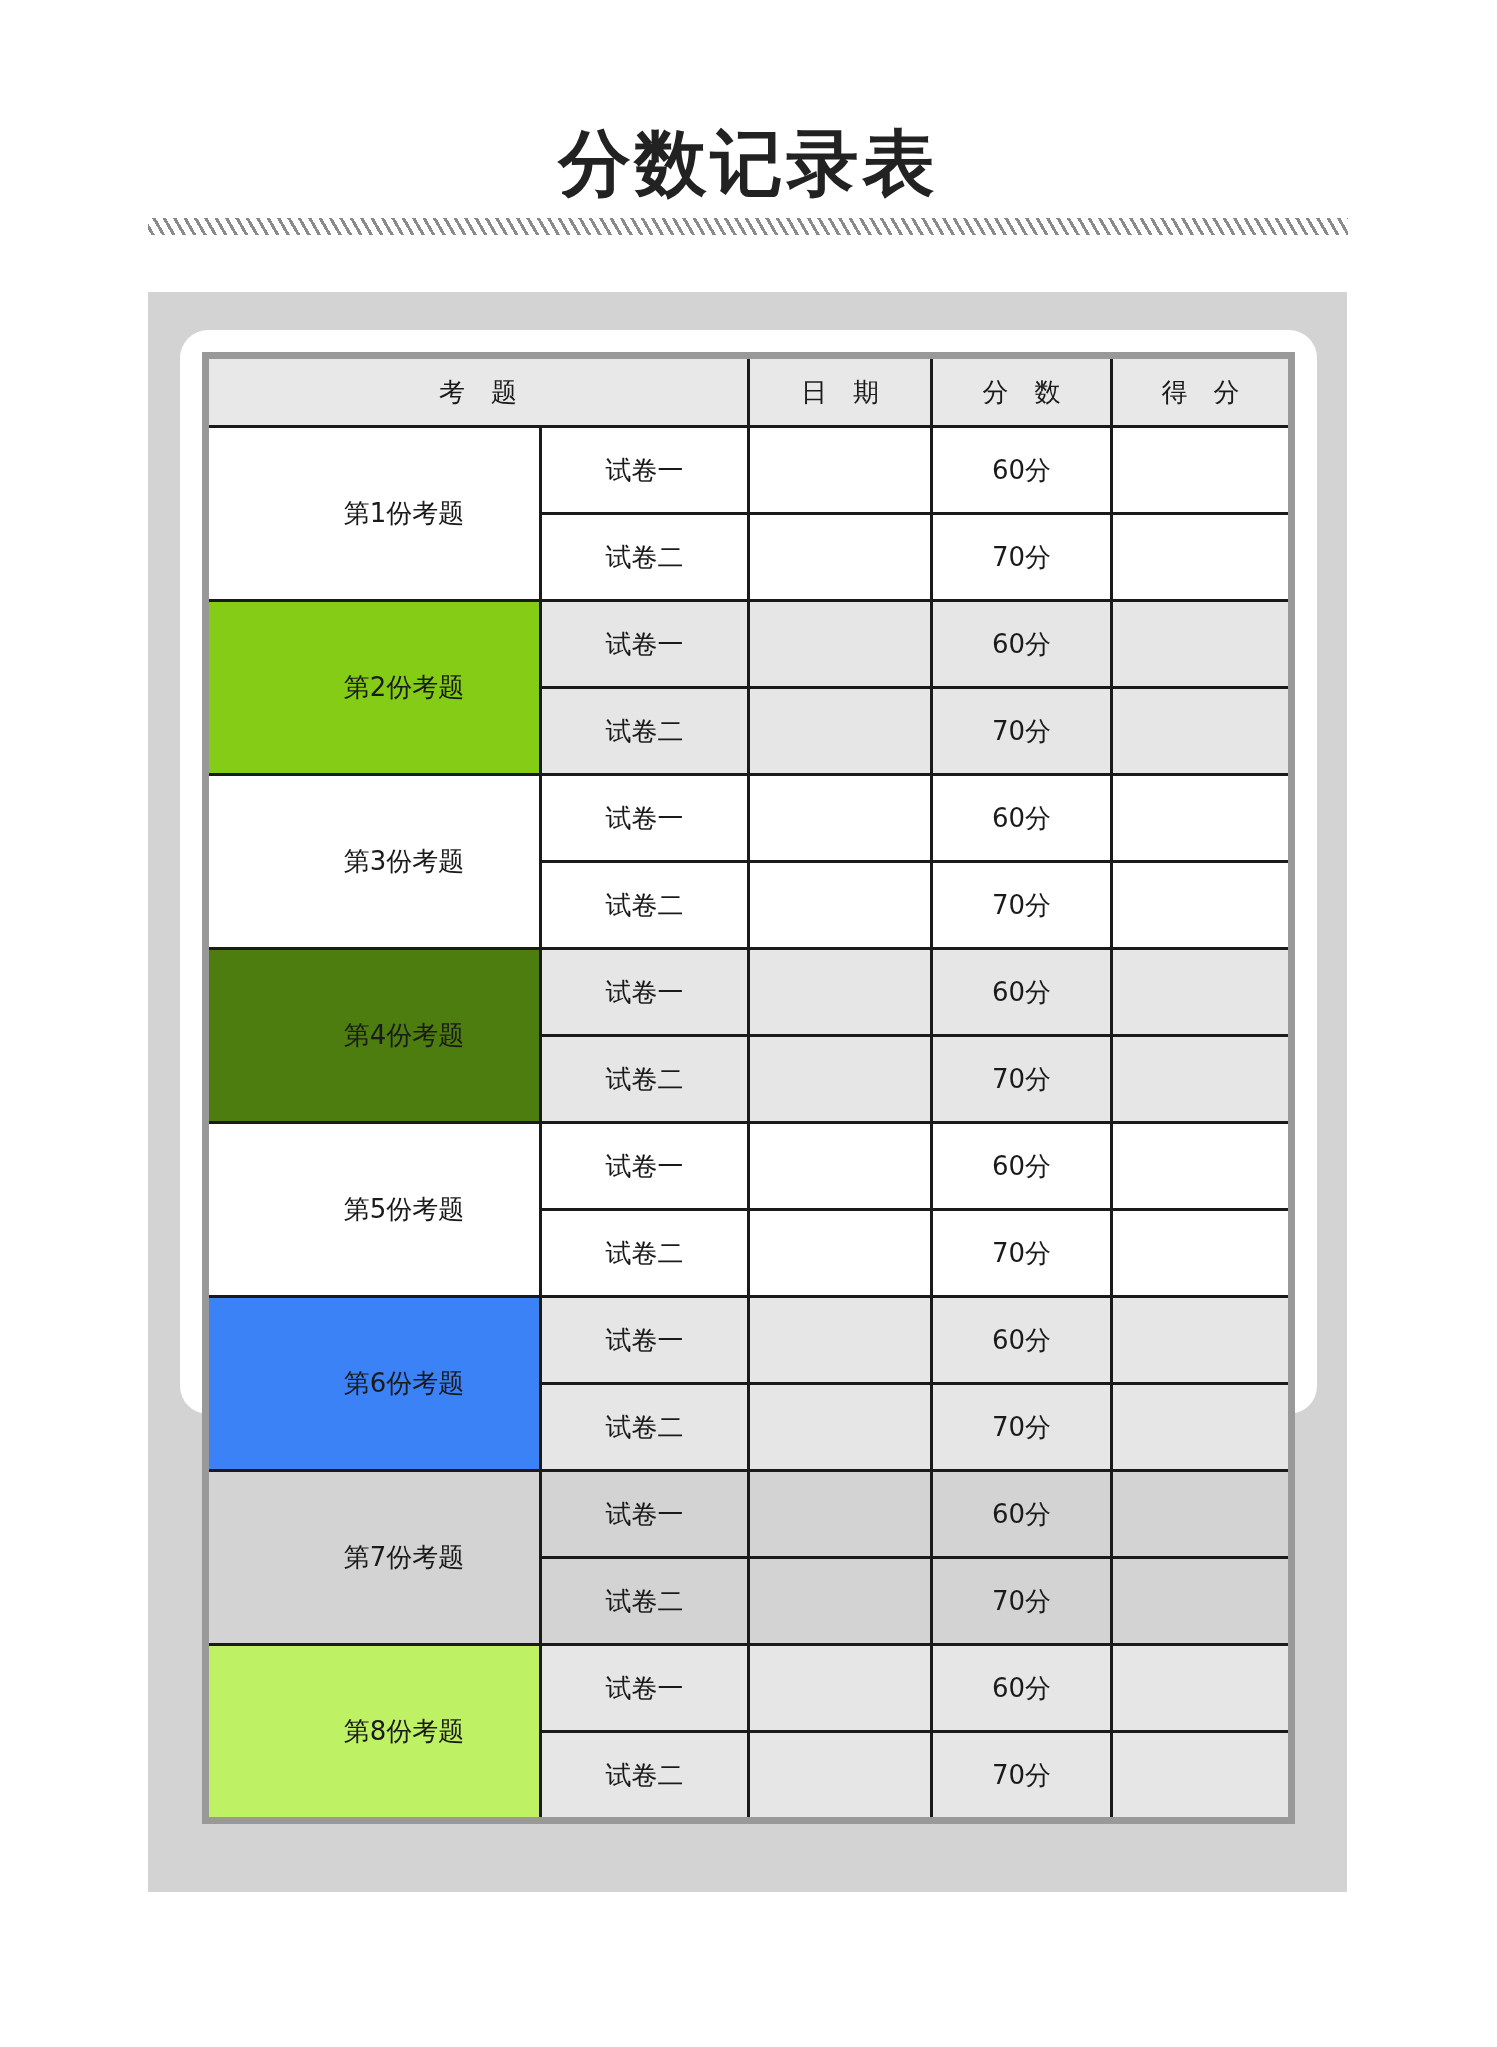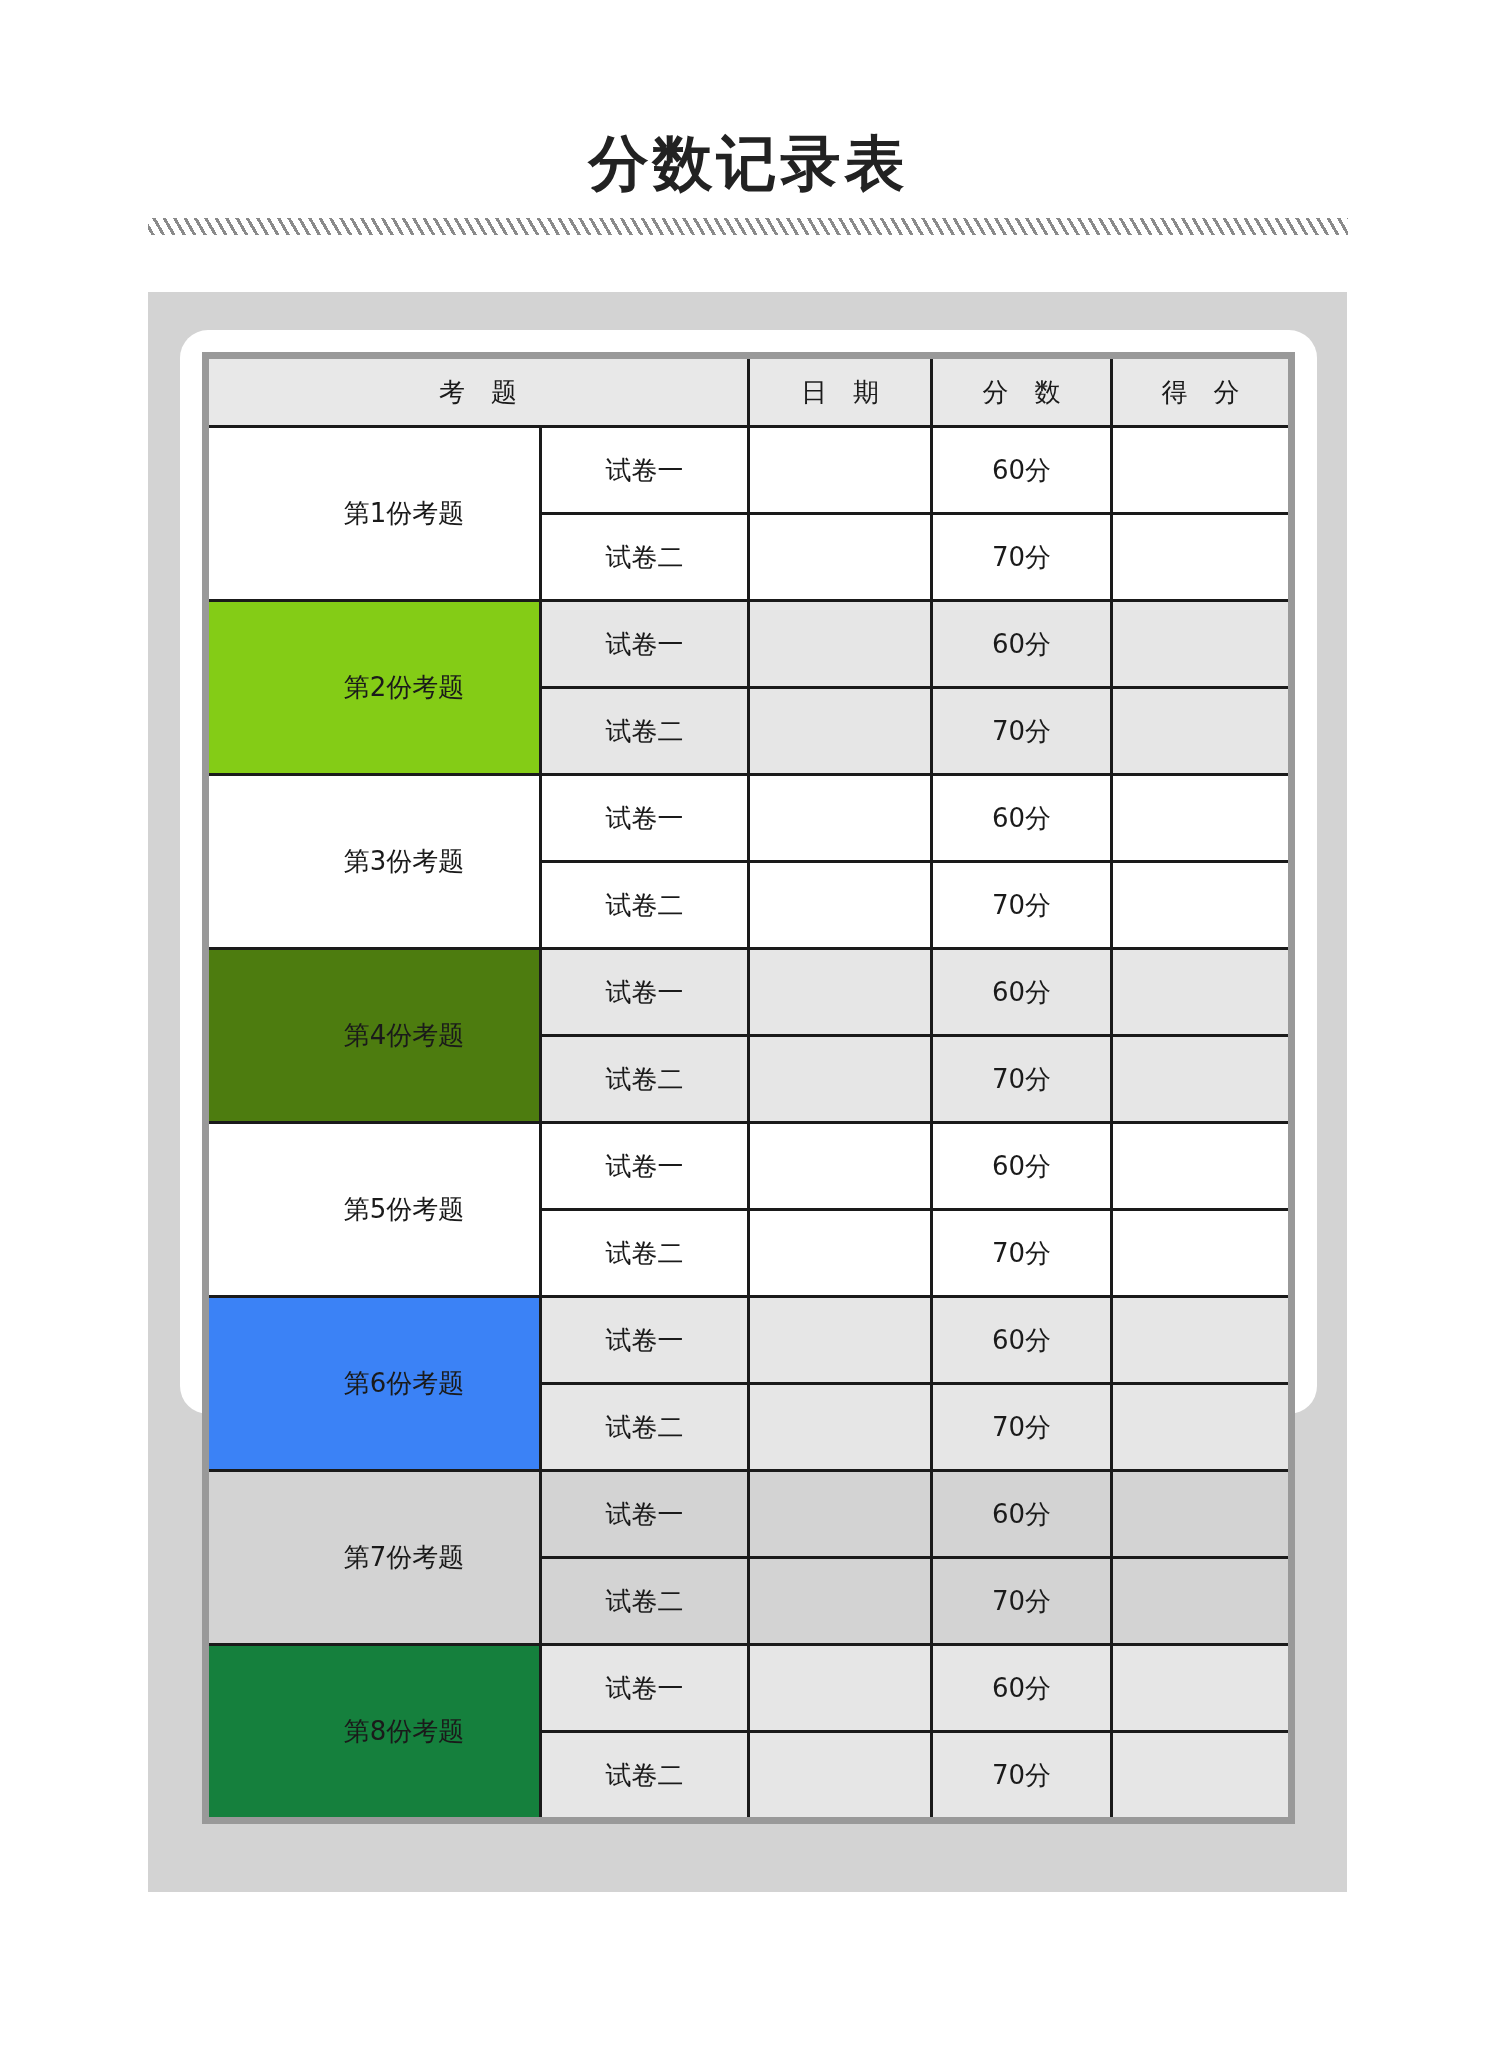--- a/index.html
+++ b/index.html
@@ -1,17 +1,17 @@
 <!DOCTYPE html>
 <html><head>
 <meta charset="utf-8">
 <style>
   html,body{margin:0;padding:0;background:#fff;}
   body{width:1497px;height:2047px;position:relative;overflow:hidden;font-family:"DejaVu Sans",sans-serif;color:#1a1a1a;}
-  .title{position:absolute;left:0;width:1497px;top:118px;text-align:center;font-size:60px;font-weight:bold;letter-spacing:4px;color:#222;line-height:90px;}
+  .title{position:absolute;left:0;width:1497px;top:118px;text-align:center;font-size:72px;font-weight:bold;letter-spacing:4px;color:#222;line-height:90px;}
   .hatch{position:absolute;left:148px;top:218px;width:1200px;height:17px;
     background:repeating-linear-gradient(60deg,#fff 0 3px,#8a8a8a 3px 6px,#fff 6px 9px);}
   .outer{position:absolute;left:148px;top:292px;width:1199px;height:1600px;background:#d3d3d3;}
   .inner{position:absolute;left:32px;top:38px;width:1137px;height:1084px;background:#fff;border-radius:28px;}
   table{position:absolute;left:22px;top:22px;width:1093px;border-collapse:collapse;border:7px solid #999;table-layout:fixed;}
   td,th{border:3px solid #1a1a1a;text-align:center;vertical-align:middle;font-size:26px;font-weight:normal;padding:0;}
   th{height:66px;background:#e8e8e8;border-top:none;}
   tr.head th:first-child{border-left:none;}
   tr.head th:last-child{border-right:none;}
   td{height:84px;}
@@ -129,21 +129,21 @@
             <td>60分</td>
             <td class="last"></td>
           </tr>
           <tr>
             <td>试卷二</td>
             <td></td>
             <td>70分</td>
             <td class="last"></td>
           </tr>
           <tr class="shade">
-            <td rowspan="2" class="first group" style="background: #15803d;">第8份考题</td>
+            <td rowspan="2" class="first group" style="background: #bef264;">第8份考题</td>
             <td>试卷一</td>
             <td></td>
             <td>60分</td>
             <td class="last"></td>
           </tr>
           <tr class="shade lastrow">
             <td>试卷二</td>
             <td></td>
             <td>70分</td>
             <td class="last"></td>

